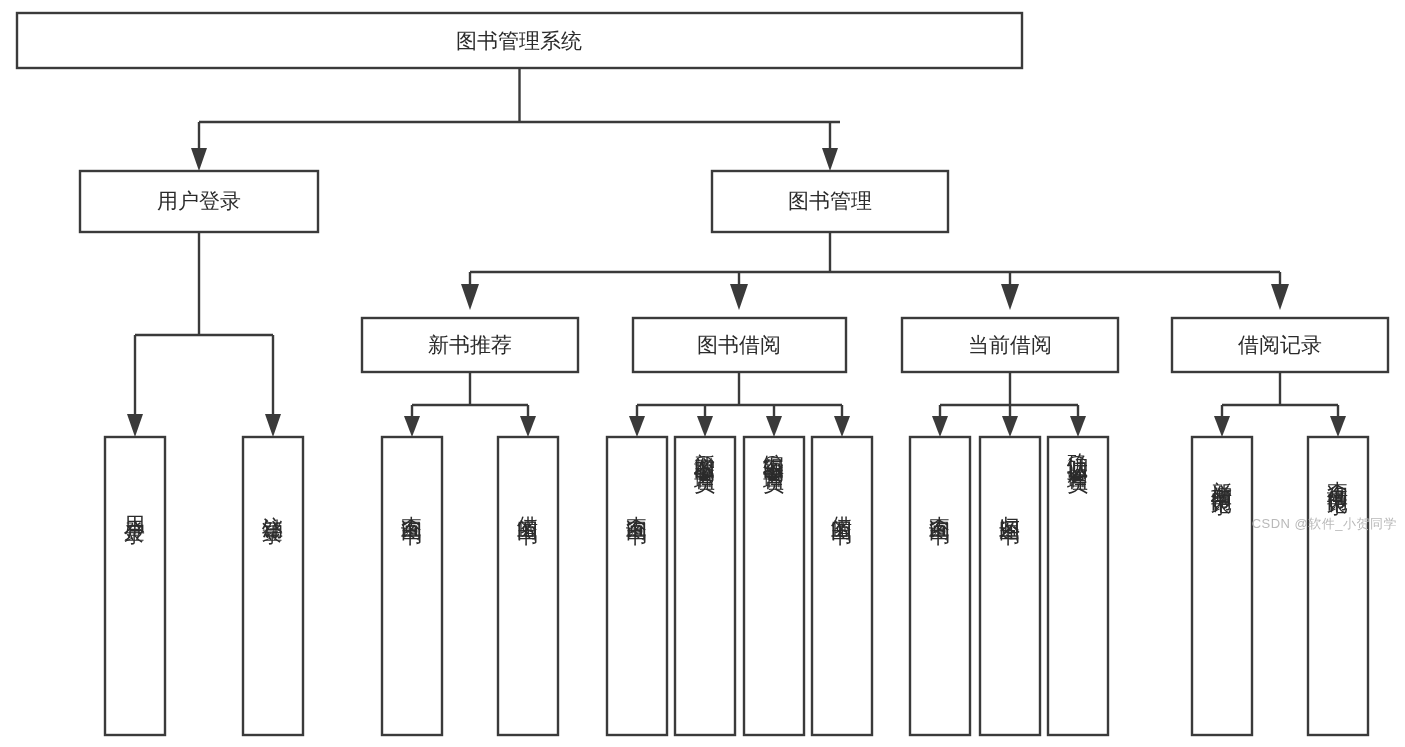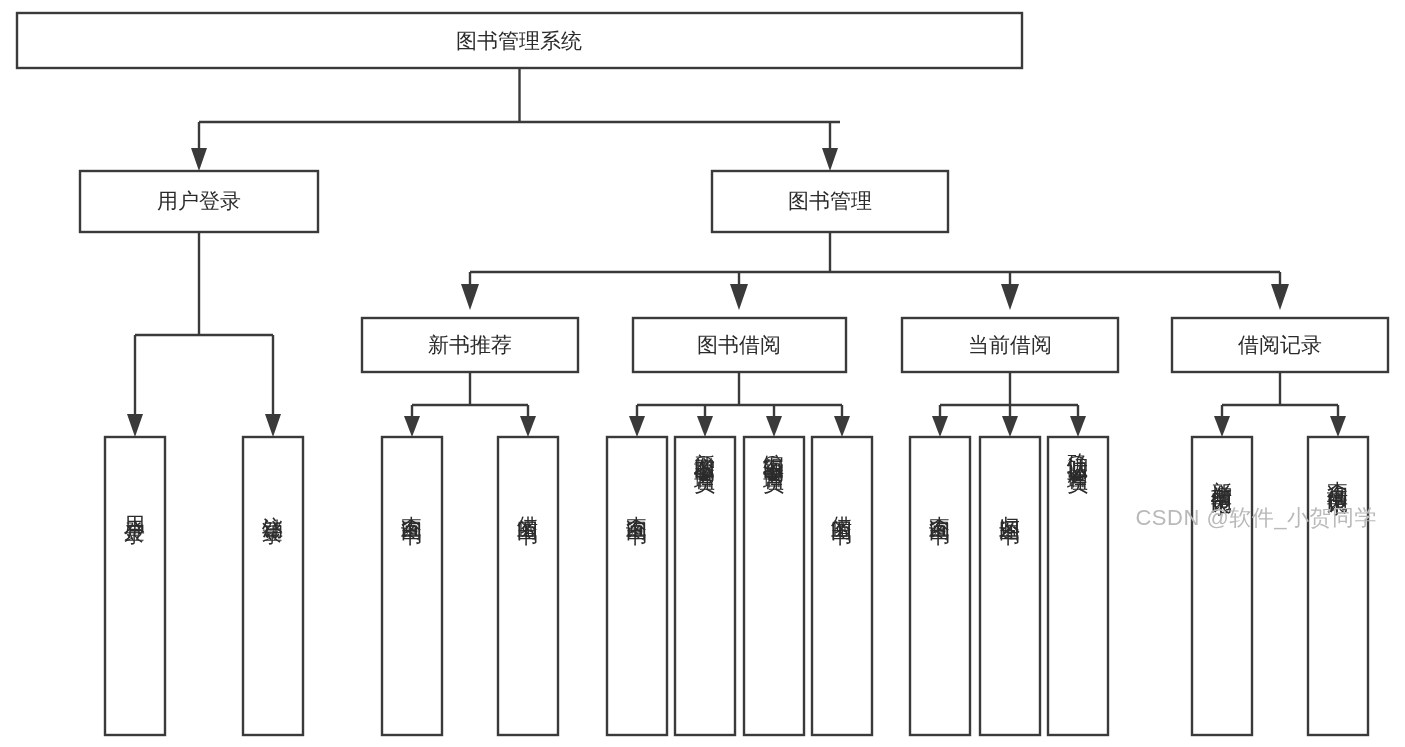--- a/index.html
+++ b/index.html
@@ -50,24 +50,24 @@
     stroke: #3a3a3a;
     stroke-width: 2.4;
     fill: none;
   }
   .arrow-head {
     fill: #3a3a3a;
     stroke: none;
   }
   .watermark {
     position: absolute;
-    right: 28px;
+    right: 8px;
     bottom: 6px;
     font-family: "Liberation Sans", sans-serif;
-    font-size: 22px;
+    font-size: 13px;
     color: #b9b9b9;
     white-space: nowrap;
     letter-spacing: 0.5px;
   }
 </style>
 </head>
 <body>
 
 <div id="diagram-root">
 

